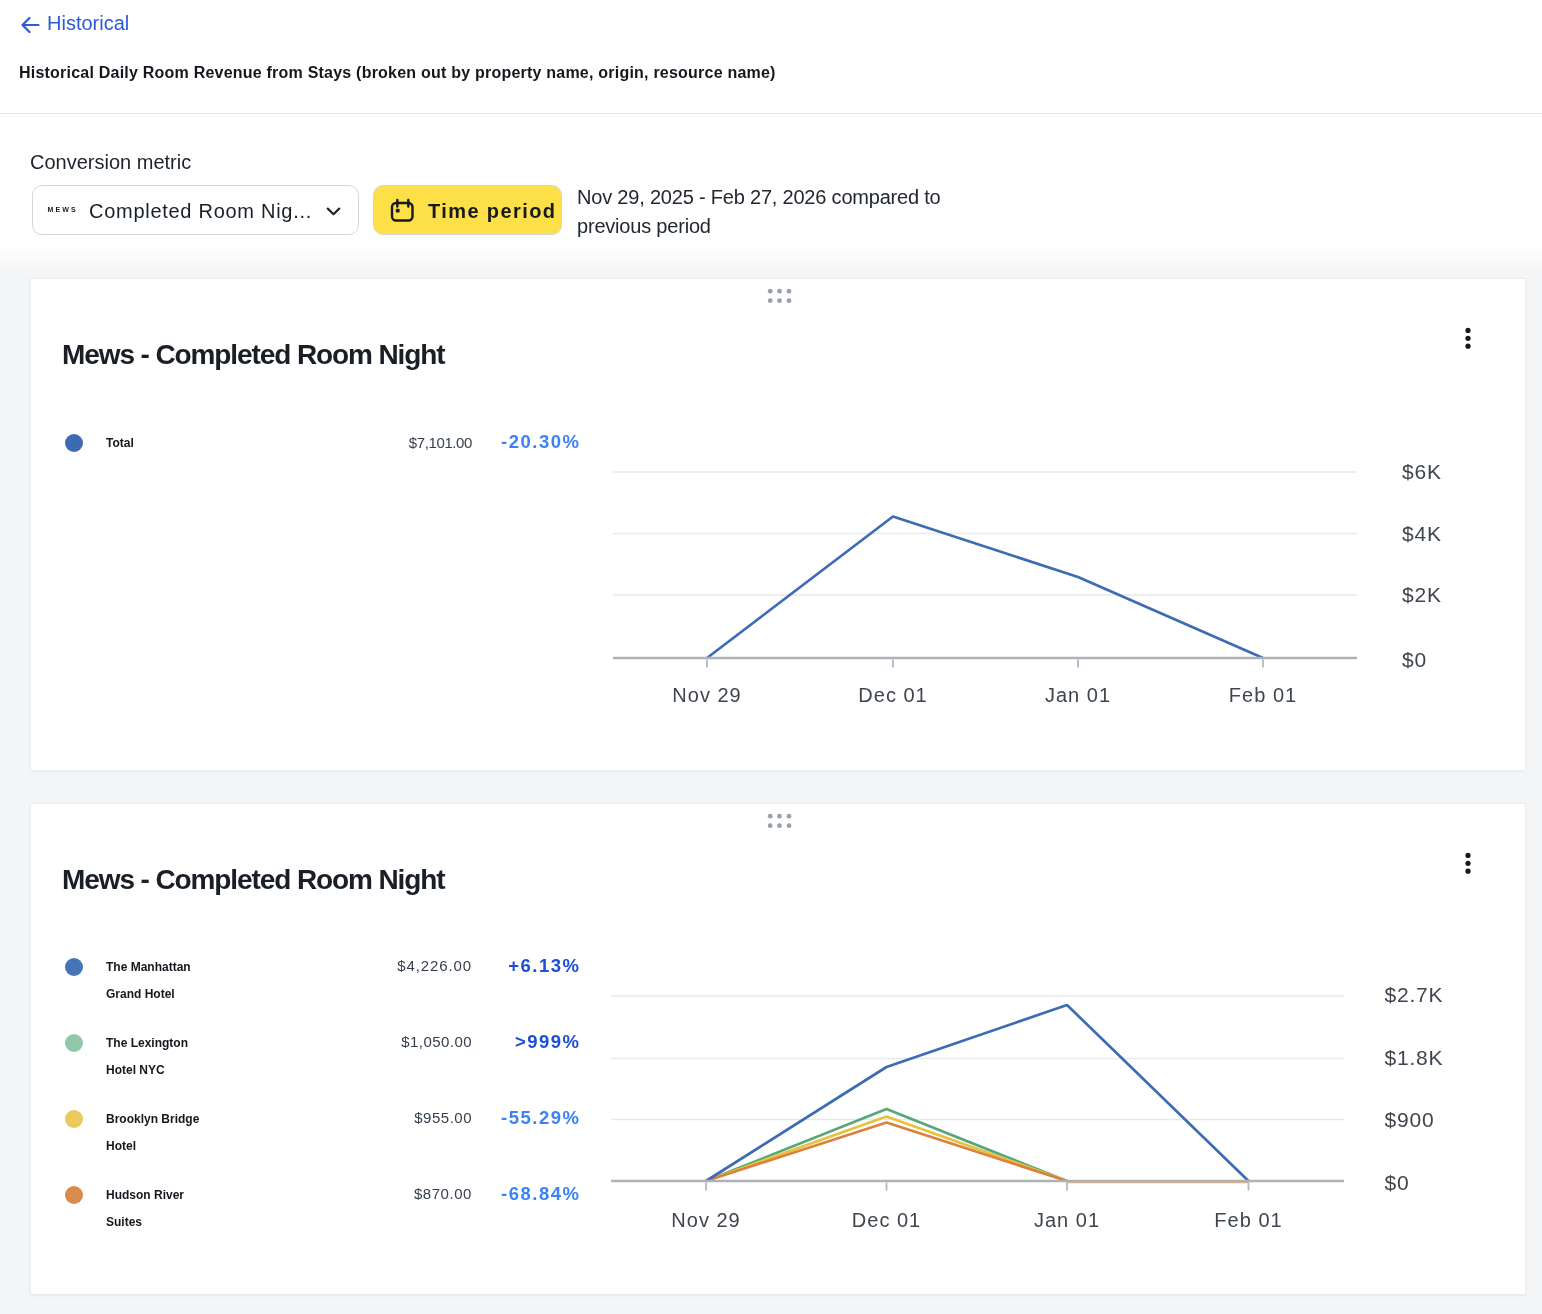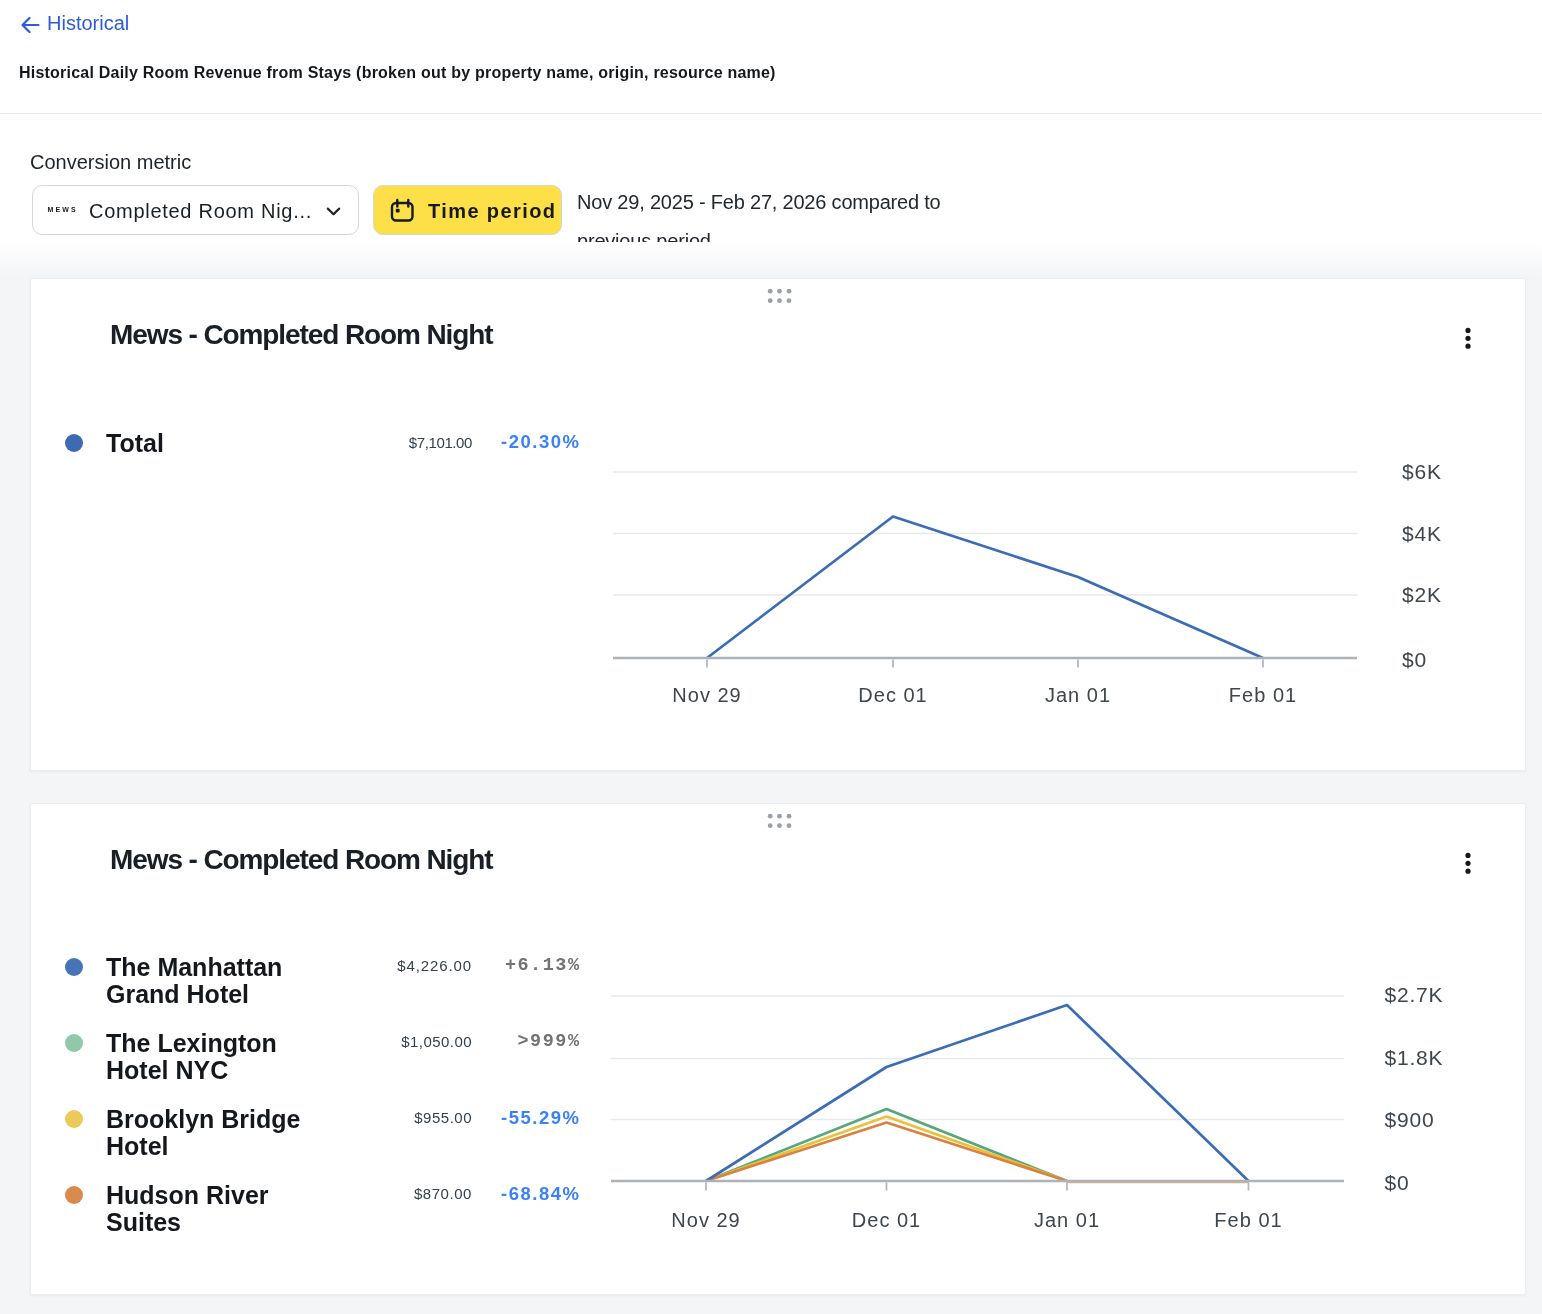--- a/index.html
+++ b/index.html
@@ -2,26 +2,26 @@
 <html><head>
 <meta charset="utf-8">
 <style>
   * { margin:0; padding:0; box-sizing:border-box; }
   html,body { width:1542px; height:1314px; background:#fff; font-family:"Liberation Sans",sans-serif; position:relative; overflow:hidden; }
   .abs { position:absolute; }
   .content-bg { position:absolute; left:0; top:242px; width:1542px; height:1072px;
     background:linear-gradient(180deg,#ffffff 0px,#f4f5f7 34px); }
   .card { position:absolute; left:30px; width:1496px; background:#fff;
     border:1px solid #ebedef; border-radius:2px; box-shadow:0 1px 3px rgba(20,24,31,.05); }
-  .card h2 { position:absolute; left:31px; top:40px; font-size:28px; font-weight:700; color:#1a1f26; letter-spacing:-1.1px;margin-left:48px; }
+  .card h2 { position:absolute; left:31px; top:60px; font-size:28px; font-weight:700; color:#1a1f26; letter-spacing:-1.1px; }
   .dot { position:absolute; width:18px; height:18px; border-radius:50%; }
-  .lg-label { position:absolute; left:75px; font-size:25px; font-weight:700; line-height:27px; color:#14181d; }
+  .lg-label { position:absolute; left:75px; font-size:12px; font-weight:700; line-height:27px; color:#14181d; }
   .lg-val { position:absolute; left:243px; width:198px; text-align:right; font-size:15px; letter-spacing:-0.4px; line-height:27px; color:#36404c; }
   .lg-pct { position:absolute; left:448px; width:101.5px; text-align:right; font-size:18.5px; font-weight:700; letter-spacing:1.5px; line-height:27px; }
-  .green { color:#737373;font-family:Liberation Mono, monospace; } .red { color:#3b82f6; }
+  .green { color:#1d4ed8; } .red { color:#3b82f6; }
   svg text { font-family:"Liberation Sans",sans-serif; }
 </style>
 </head>
 <body>
 
 <svg class="abs" style="left:21px;top:16px" width="19" height="18" viewBox="0 0 19 18">
   <path d="M17.5 9 H2 M8.5 2 L1.5 9 L8.5 16" fill="none" stroke="#2e5cd8" stroke-width="2.2" stroke-linecap="round" stroke-linejoin="round"></path>
 </svg>
 <div class="abs" style="left:47px;top:13px;font-size:20px;line-height:20px;color:#2e5cd8">Historical</div>
 <div class="abs" style="left:19px;top:60px;font-size:16px;line-height:25px;font-weight:700;color:#14181d;letter-spacing:0.22px">Historical Daily Room Revenue from Stays (broken out by property name, origin, resource name)</div>
@@ -38,21 +38,21 @@
 
 <div class="abs" style="left:373px;top:185px;width:189px;height:50px;border:1px solid #d3d7db;border-radius:10px;background:#fde047">
   <svg class="abs" style="left:15px;top:11px" width="26" height="26" viewBox="0 0 26 26">
     <rect x="3" y="6" width="20.5" height="17.5" rx="4" fill="none" stroke="#16191d" stroke-width="2.4"></rect>
     <path d="M8.3 3 V9.5 M19.3 3 V9.5" fill="none" stroke="#16191d" stroke-width="2.4" stroke-linecap="round"></path>
     <rect x="6.8" y="11.8" width="3.8" height="3.8" rx="0.8" fill="#16191d"></rect>
   </svg>
   <span class="abs" style="left:54px;top:13px;font-size:20px;line-height:24px;font-weight:700;letter-spacing:1.4px;color:#16191d">Time period</span>
 </div>
 
-<div class="abs" style="left:577px;top:183px;width:380px;font-size:20px;line-height:39px;letter-spacing:-0.2px;color:#22282f">Nov 29, 2025 - Feb 27, 2026 compared to previous period</div>
+<div class="abs" style="left:577px;top:183px;width:380px;font-size:20px;line-height:29px;letter-spacing:-0.2px;color:#22282f">Nov 29, 2025 - Feb 27, 2026 compared to previous period</div>
 
 <div class="content-bg"></div>
 
 <div class="card" style="top:278px;height:493px">
   <svg class="abs" style="left:735px;top:8px" width="28" height="18" viewBox="0 0 28 18">
     <g fill="#99a0ab">
       <circle cx="4.2" cy="4.2" r="2.4"></circle>
         <circle cx="13.5" cy="4.2" r="2.4"></circle>
         <circle cx="23" cy="4.2" r="2.4"></circle>
       <circle cx="4.2" cy="13.7" r="2.4"></circle>

